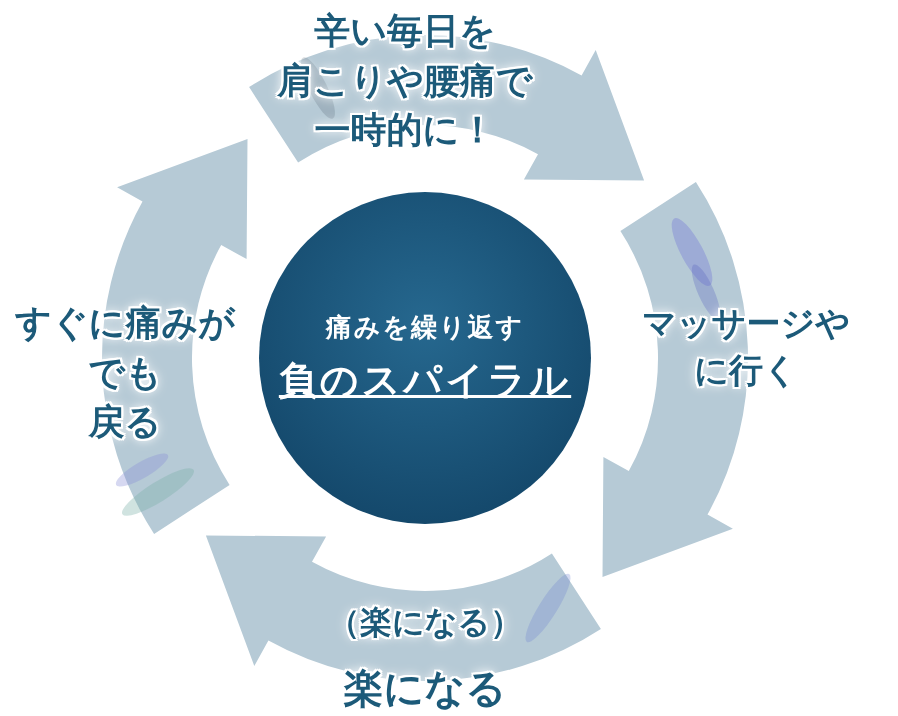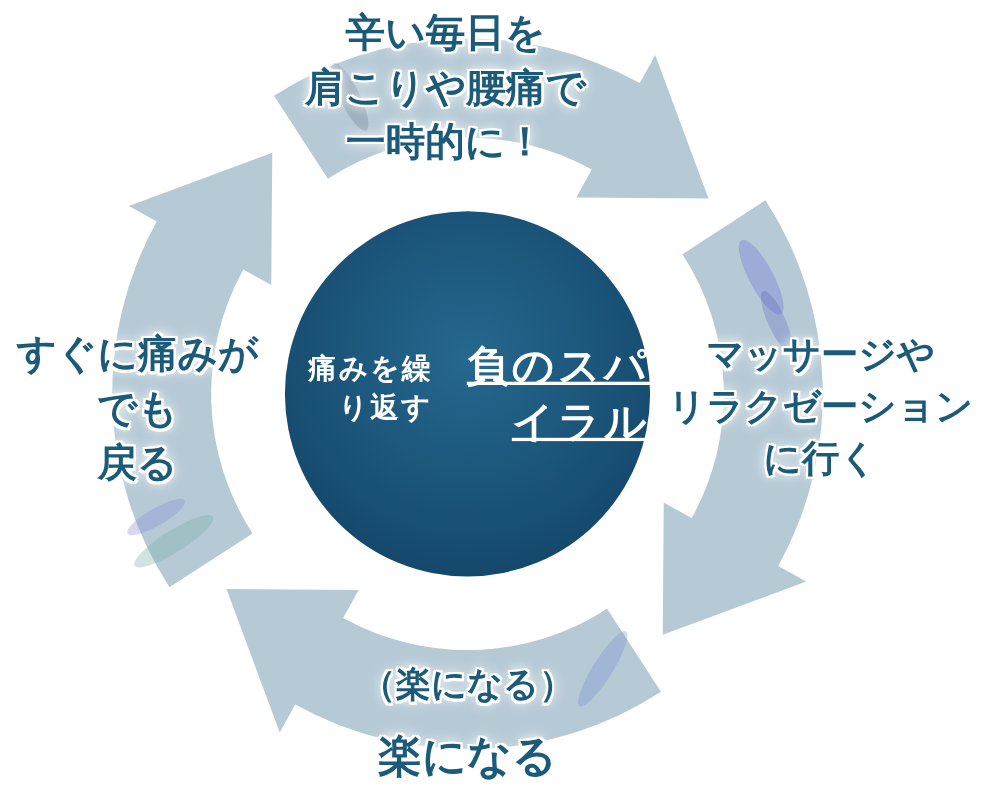--- a/index.html
+++ b/index.html
@@ -29,24 +29,25 @@
     position: absolute;
     left: 259px;
     top: 192px;
     width: 332px;
     height: 332px;
     border-radius: 50%;
     background: radial-gradient(circle at 50% 40%,
                 var(--circle-inner, #26688f) 0%,
                 var(--circle-outer, #14486b) 78%);
     display: flex;
+    flex-direction: column;
     align-items: center;
     justify-content: center;
     color: var(--center-text, #ffffff);
-    text-align: right;
+    text-align: center;
   }
   .center-sub {
     font-size: 26px;
     font-weight: bold;
     letter-spacing: 2px;
     margin-bottom: 10px;
   }
   .center-main {
     font-size: 38px;
     font-weight: bold;
@@ -109,21 +110,20 @@
   </div>
 
   <div class="label label-top">
     <div class="line">辛い毎日を</div>
     <div class="line">肩こりや腰痛で</div>
     <div class="line">一時的に！</div>
   </div>
 
   <div class="label label-right">
     <div class="line">マッサージや</div>
-    <div class="line">リラクゼーション</div>
     <div class="line">に行く</div>
   </div>
 
   <div class="label label-bottom">
     <div class="line">（楽になる）</div>
     <div class="line line-big">楽になる</div>
   </div>
 
   <div class="label label-left">
     <div class="line">すぐに痛みが</div>

